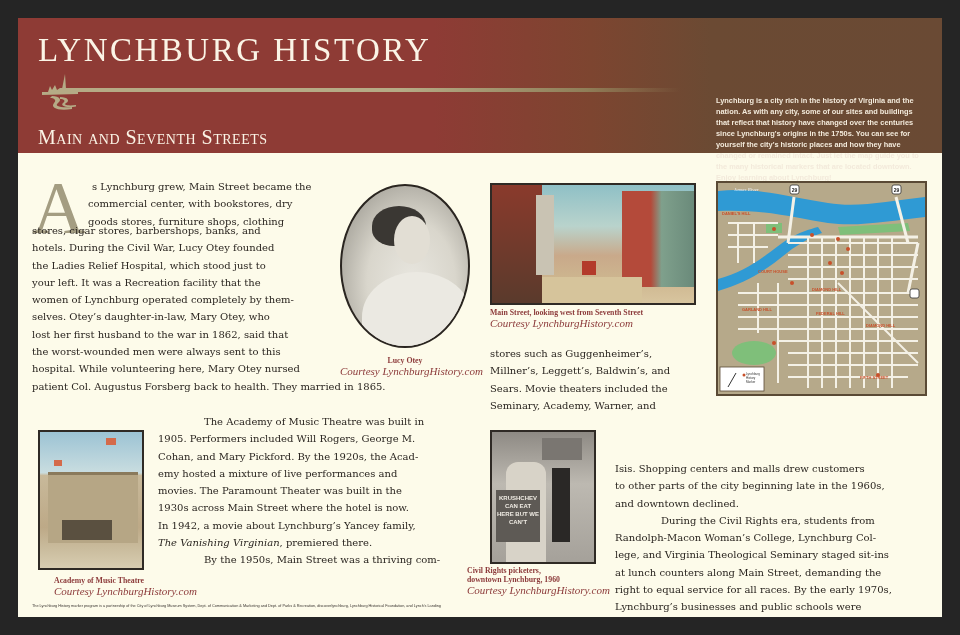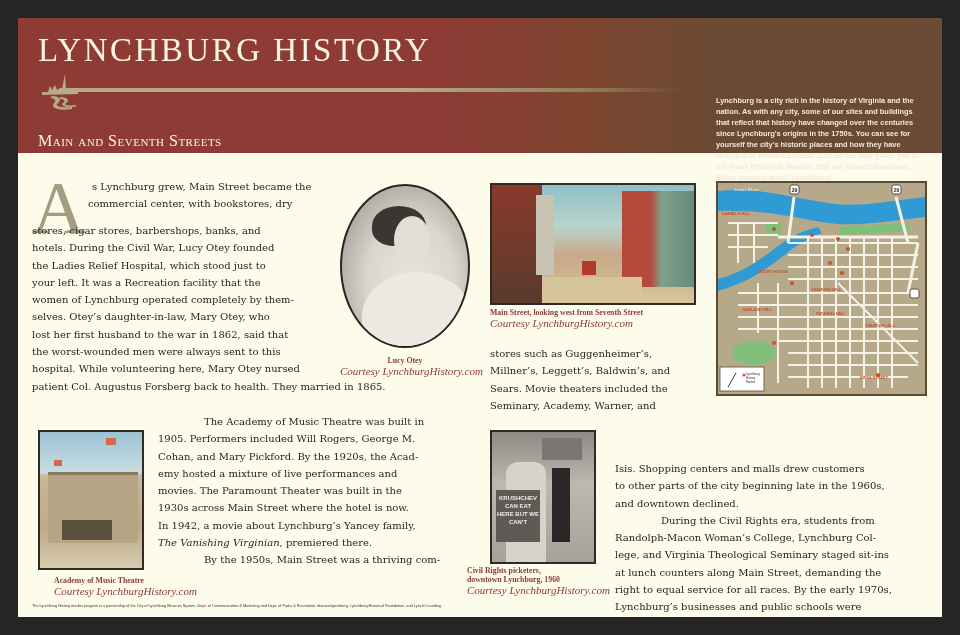--- a/index.html
+++ b/index.html
@@ -4,21 +4,21 @@
 <style>
   html, body { margin:0; padding:0; }
   body { width:960px; height:635px; background:#252525; position:relative; overflow:hidden; font-family:"DejaVu Serif", serif; }
   .panel { position:absolute; left:18px; top:18px; width:924px; height:599px; background:#fdfbea; overflow:hidden; }
   .header { position:absolute; left:0; top:0; width:924px; height:135px;
     background:linear-gradient(90deg,#8e3b35 0%,#8e3b35 45%,#7d4530 62%,#6b4a33 75%,#6a4a34 100%); }
   .title { position:absolute; left:20px; top:14px; color:#fbf4e6; font-family:"Liberation Serif", serif; font-size:33px; letter-spacing:2.5px; font-weight:normal; white-space:nowrap; }
   .rule { position:absolute; left:42px; top:70px; width:620px; height:4px;
     background:linear-gradient(90deg,#b5ab86 0%,#b5ab86 55%,#8f7e58 85%,rgba(140,120,80,0) 100%); }
   .logo { position:absolute; left:20px; top:52px; width:60px; height:48px; }
-  .subtitle { position:absolute; left:20px; top:114px; color:#fbf4e6; font-family:"Liberation Serif", serif; font-size:16px; font-variant:small-caps; letter-spacing:0.5px; white-space:nowrap; }
+  .subtitle { position:absolute; left:20px; top:108px; color:#fbf4e6; font-family:"Liberation Serif", serif; font-size:20px; font-variant:small-caps; letter-spacing:0.5px; white-space:nowrap; }
   .intro { position:absolute; left:698px; top:33px; width:210px; color:#f3eadb; font-family:"Liberation Sans", sans-serif; font-size:7.4px; font-weight:bold; line-height:11px;margin-top:44px; }
   .body-text { position:absolute; font-family:"DejaVu Serif", serif; font-size:10px; line-height:17.3px; color:#2a2520; white-space:nowrap; }
   .body-text .line { display:block; height:17.3px; }
   .dropcap { position:absolute; left:14px; top:160px; width:60px; font-family:"Liberation Serif", serif; font-size:74px; line-height:60px; color:#a49d82; }
   .caption-title { font-family:"Liberation Serif", serif; font-weight:bold; font-size:7.8px; color:#8c3a3a; white-space:nowrap; }
   .caption-credit { font-family:"Liberation Serif", serif; font-style:italic; font-size:11px; color:#8c3a3a; white-space:nowrap; }
   .photo { position:absolute; border:2px solid #2f2a25; overflow:hidden; }
   .footer { position:absolute; left:14px; top:586px; font-family:"Liberation Sans", sans-serif; font-size:3.8px; color:#3a3530; white-space:nowrap; }
   .map { position:absolute; left:698px; top:163px; width:207px; height:211px; border:2px solid #5a4a35; background:#b6a98a; overflow:hidden; }
   i.it { font-style:italic; }
@@ -38,20 +38,21 @@
     </svg>
     <div class="subtitle">Main and Seventh Streets</div>
     <div class="intro">Lynchburg is a city rich in the history of Virginia and the nation. As with any city, some of our sites and buildings that reflect that history have changed over the centuries since Lynchburg's origins in the 1750s. You can see for yourself the city's historic places and how they have changed or remained intact. Just let the map guide you to the many historical markers that are located downtown. Enjoy learning about Lynchburg!</div>
   </div>
 
   <div class="dropcap">A</div>
 
   <div class="body-text" style="left:74px; top:160px;">
     <span class="line">s Lynchburg grew, Main Street became the</span>
     <span class="line" style="margin-left:-4px">commercial center, with bookstores, dry</span>
+    <span class="line" style="margin-left:-4px">goods stores, furniture shops, clothing</span>
   </div>
   <div class="body-text" style="left:14px; top:204px;">
     <span class="line">stores, cigar stores, barbershops, banks, and</span>
     <span class="line">hotels. During the Civil War, Lucy Otey founded</span>
     <span class="line">the Ladies Relief Hospital, which stood just to</span>
     <span class="line">your left. It was a Recreation facility that the</span>
     <span class="line">women of Lynchburg operated completely by them-</span>
     <span class="line">selves. Otey’s daughter-in-law, Mary Otey, who</span>
     <span class="line">lost her first husband to the war in 1862, said that</span>
     <span class="line">the worst-wounded men were always sent to this</span>

